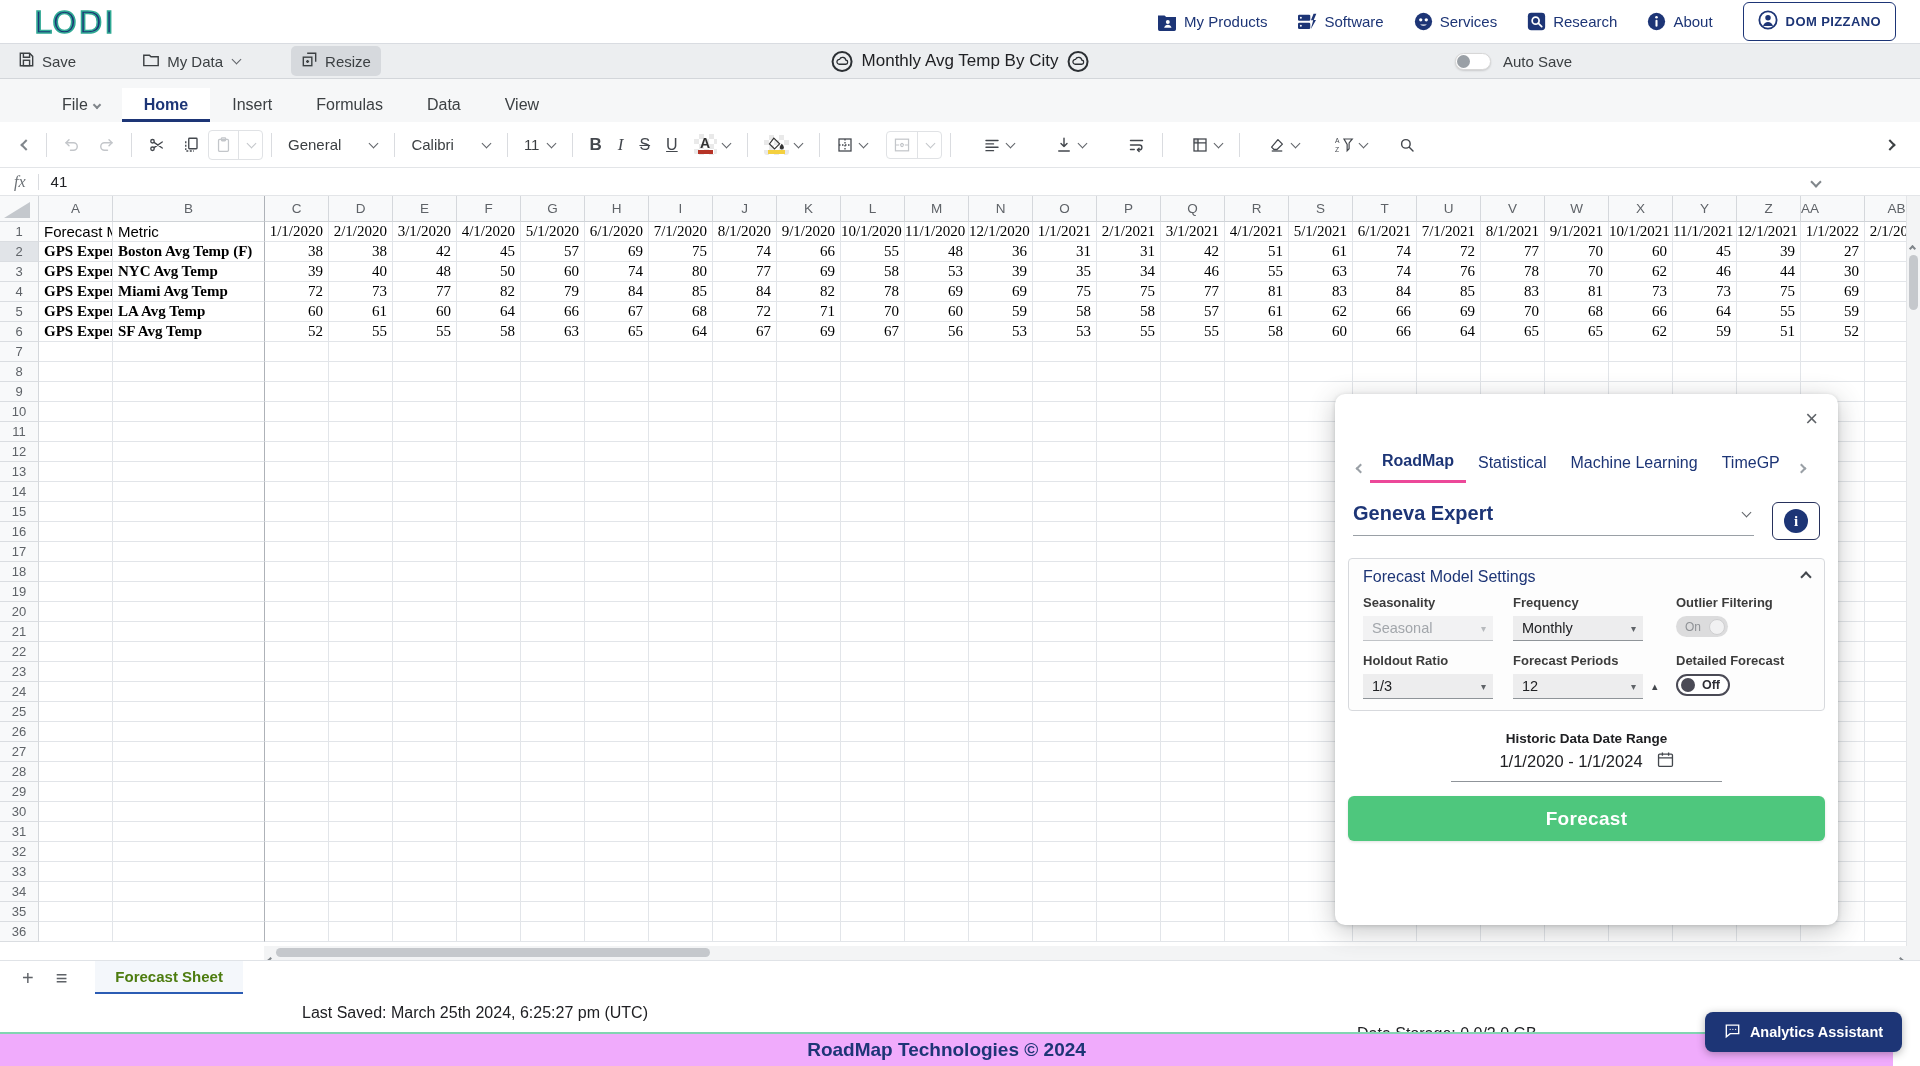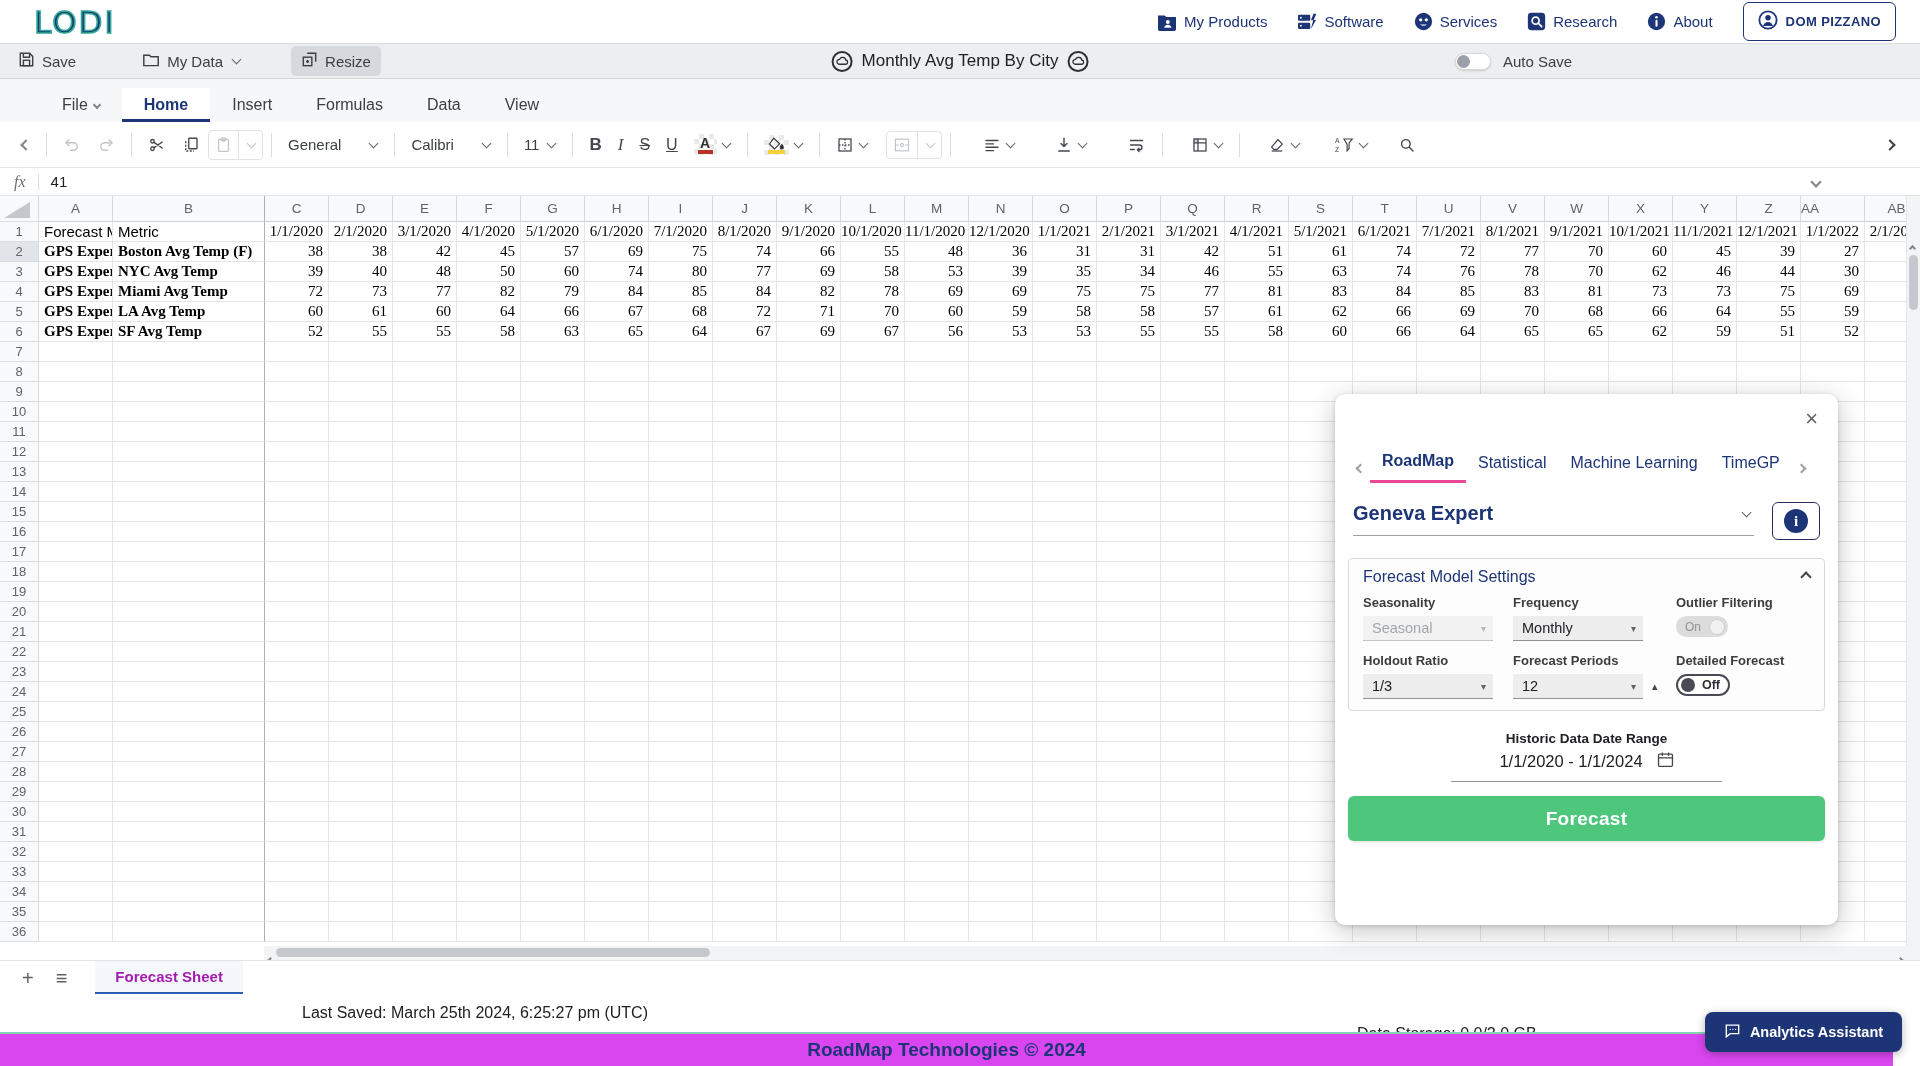--- a/index.html
+++ b/index.html
@@ -124,26 +124,26 @@
     background:#c5c8cc; border-radius:5px; }
   .harrow { position:absolute; top:3px; }
   .harrow .chev { width:6px; height:6px; }
 
   
   #sheetbar { top:960px; left:0; width:1920px; height:34px; background:#fff;
     border-top:1px solid #e0e3e7; display:flex; align-items:center; }
   .sbicon { color:#5f6368; background:none; border:none; font-size:20px; margin-left:22px;
     cursor:pointer; line-height:1; }
   #sheettab { margin-left:28px; height:34px; display:flex; align-items:center;
-    padding:0 20px; color:#a21caf; font-size:15px; font-weight:bold;
+    padding:0 20px; color:#4d7c0f; font-size:15px; font-weight:bold;
     border-bottom:3px solid #2b5cb4; background:rgba(43,92,180,.05); cursor:pointer; }
   #statusrow { top:994px; left:0; width:1920px; height:38px; background:#fff; }
   #lastsaved { position:absolute; left:302px; top:10px; font-size:16px; color:#202124; }
   #storage { position:absolute; left:1357px; top:10px; font-size:16px; color:#202124;margin-top:21px; }
-  #footer { top:1032px; left:0; width:1893px; height:34px; background:#d946ef;
+  #footer { top:1032px; left:0; width:1893px; height:34px; background:#f0abfc;
     border-top:2px solid #82d4b2; text-align:center; }
   #copyright { font-size:19px; font-weight:bold; color:#1d3576; line-height:32px; }
 
   
   #assistant { left:1705px; top:1012px; width:197px; height:40px; background:#1d3576;
     border:none; border-radius:8px; color:#fff; font-size:14.5px; font-weight:bold;
     display:flex; align-items:center; justify-content:center; gap:9px;
     box-shadow:0 2px 8px rgba(0,0,0,.3); z-index:60; cursor:pointer; }
 
   

